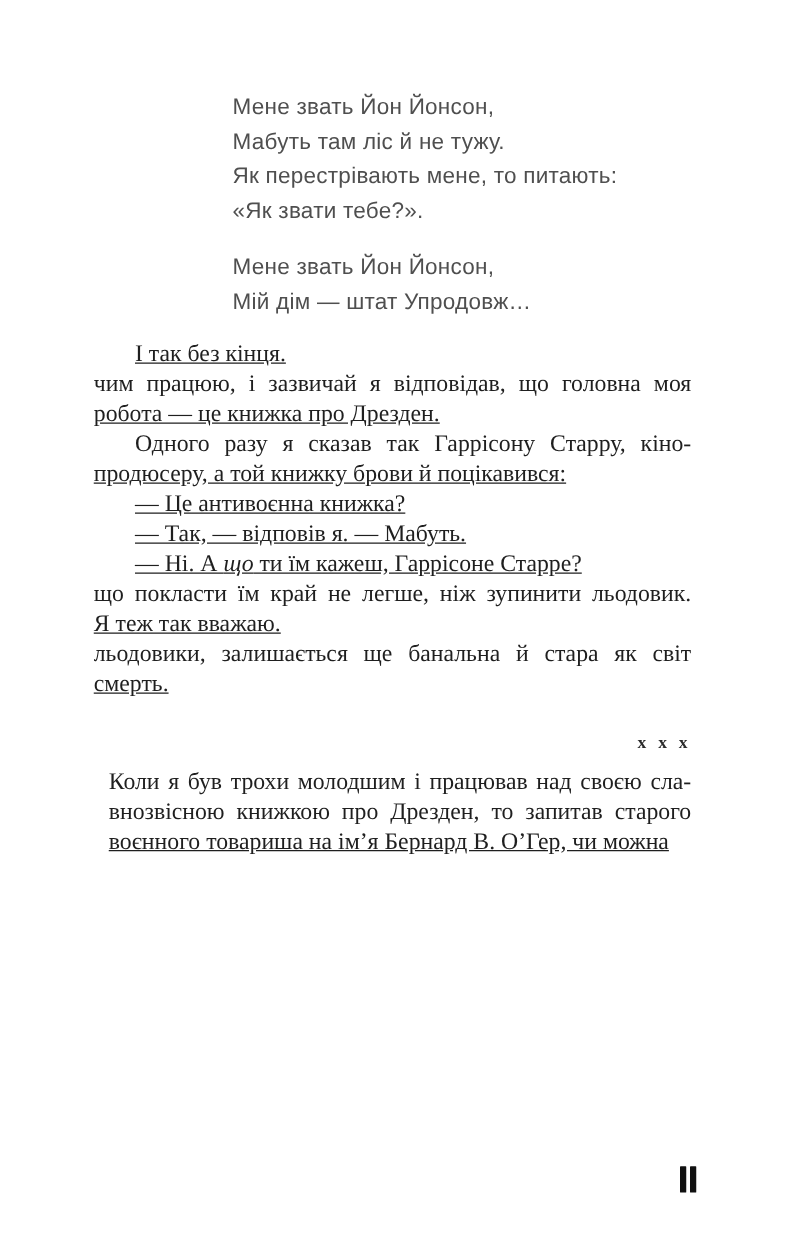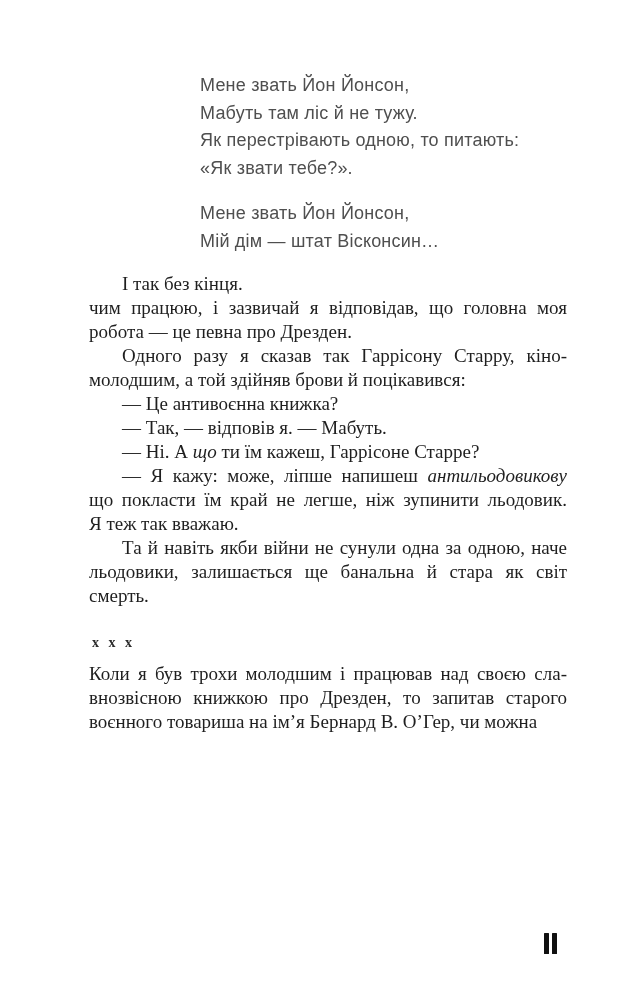--- a/index.html
+++ b/index.html
@@ -9,57 +9,58 @@
     font-family: "Liberation Serif", "DejaVu Serif", serif;
     overflow: hidden;
   }
   .page {
     position: relative;
     width: 629px; height: 1000px;
     background: #ffffff;
   }
   .content {
     position: absolute;
-    left: 89px; top: 0;
+    left: 75px; top: 0;
     width: 478px;
   }
   
   .poem {
     margin-top: 72px;
     padding-left: 111px;
     font-family: "Liberation Sans", "DejaVu Sans", sans-serif;
     font-size: 18px;
     line-height: 27.5px;
     color: #4f4f4f;
     letter-spacing: 0.2px;
   }
   .stanza + .stanza { margin-top: 18px; }
   
   .body-text, .after-divider {
     font-size: 19px;
     line-height: 24px;
     color: #1f1f1f;
   }
   .body-text { margin-top: 17px; }
-  .after-divider { margin-top: 7px; }
+  .after-divider { margin-top: 7px; margin-left: 12px; }
   .line {
     text-align: justify;
     text-align-last: justify;
     white-space: normal;
   }
   .line.last {
     text-align: right;
     text-align-last: left;
+    text-decoration: underline;
   }
   .para.indent .line.first { padding-left: 33px; }
   
   .divider {
     margin-top: 27px;
     height: 20px;
-    text-align: left;
+    text-align: right;
     font-size: 14px;
     font-weight: bold;
     color: #2b2b2b;
     letter-spacing: 3px;
     padding-left: 3px;
   }
   
   .page-number {
     position: absolute;
     top: 933px;
@@ -77,59 +78,57 @@
 </head>
 <body>
 
 <div class="page">
   <div class="content">
 
     <div class="poem">
         <div class="stanza">
           <div class="poem-line">Мене звать Йон Йонсон,</div>
           <div class="poem-line">Мабуть там ліс й не тужу.</div>
-          <div class="poem-line">Як перестрівають одною, то питають:</div>
+          <div class="poem-line">Як перестрівають мене, то питають:</div>
           <div class="poem-line">«Як звати тебе?».</div>
         </div>
         <div class="stanza">
           <div class="poem-line">Мене звать Йон Йонсон,</div>
-          <div class="poem-line">Мій дім — штат Вісконсин…</div>
+          <div class="poem-line">Мій дім — штат Упродовж…</div>
         </div>
       </div>
 
     <div class="body-text">
         <div class="para indent">
           <div class="line first last">І так без кінця.</div>
         </div>
         <div class="para indent">
           <div class="line">чим працюю, і зазвичай я відповідав, що головна моя</div>
-          <div class="line last">робота — це певна про Дрезден.</div>
+          <div class="line last">робота — це книжка про Дрезден.</div>
         </div>
         <div class="para indent">
           <div class="line first">Одного разу я сказав так Гаррісону Старру, кіно-</div>
-          <div class="line last">молодшим, а той здійняв брови й поцікавився:</div>
+          <div class="line last">продюсеру, а той книжку брови й поцікавився:</div>
         </div>
         <div class="para indent">
           <div class="line first last">— Це антивоєнна книжка?</div>
         </div>
         <div class="para indent">
           <div class="line first last">— Так, — відповів я. — Мабуть.</div>
         </div>
         <div class="para indent">
           <div class="line first last">— Ні. А <i>що</i> ти їм кажеш, Гаррісоне Старре?</div>
         </div>
         <div class="para indent">
-          <div class="line first">— Я кажу: може, ліпше напишеш <i>антильодовикову</i></div>
         </div>
         <div class="para indent">
           <div class="line">що покласти їм край не легше, ніж зупинити льодовик.</div>
           <div class="line last">Я теж так вважаю.</div>
         </div>
         <div class="para indent">
-          <div class="line first">Та й навіть якби війни не сунули одна за одною, наче</div>
           <div class="line">льодовики, залишається ще банальна й стара як світ</div>
           <div class="line last">смерть.</div>
         </div>
       </div>
 
     <div class="divider">х х х</div>
 
     <div class="after-divider">
         <div class="para">
           <div class="line first">Коли я був трохи молодшим і працював над своєю сла-</div>

